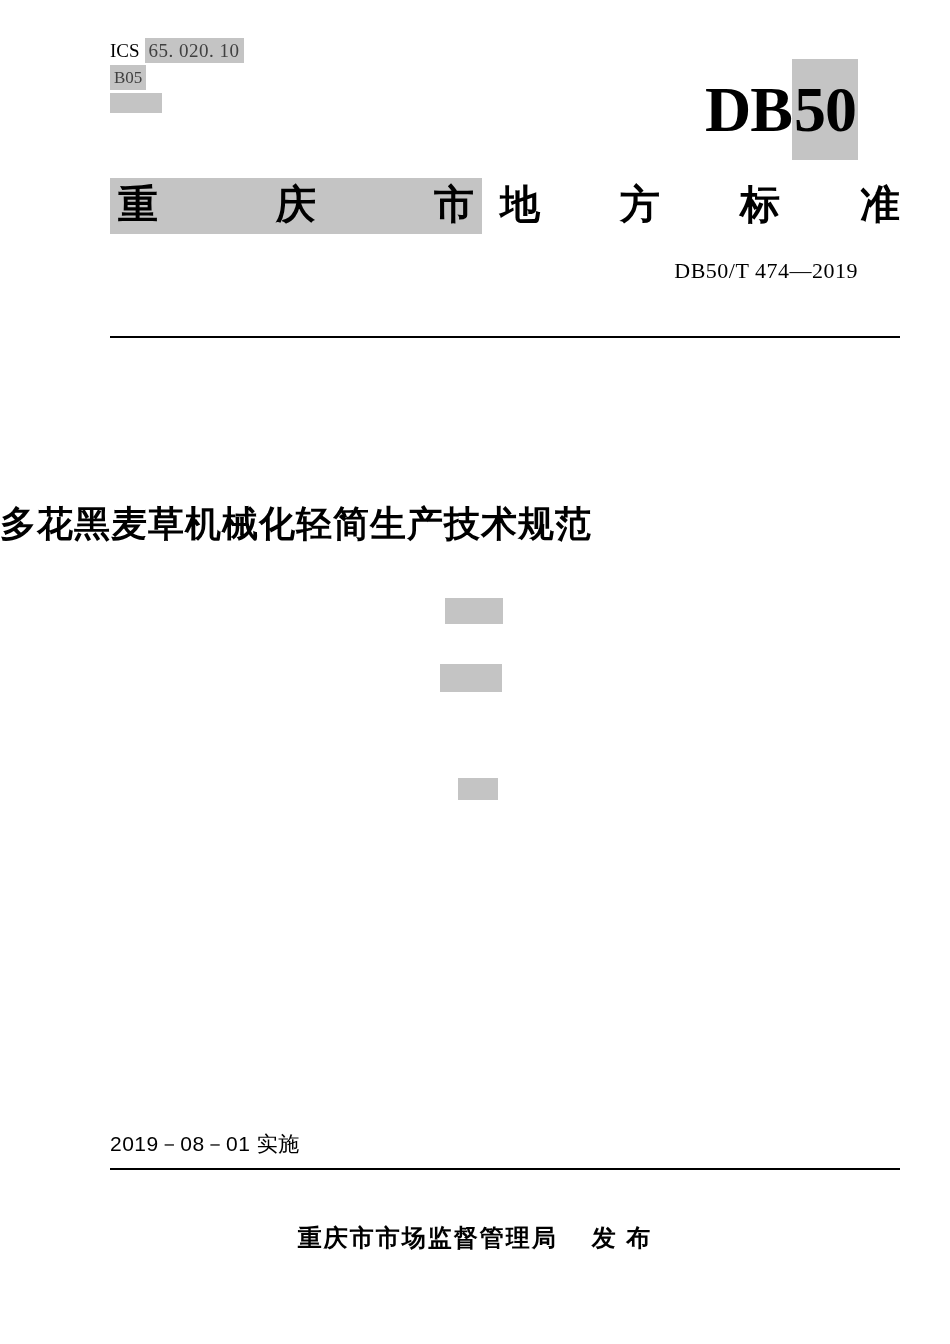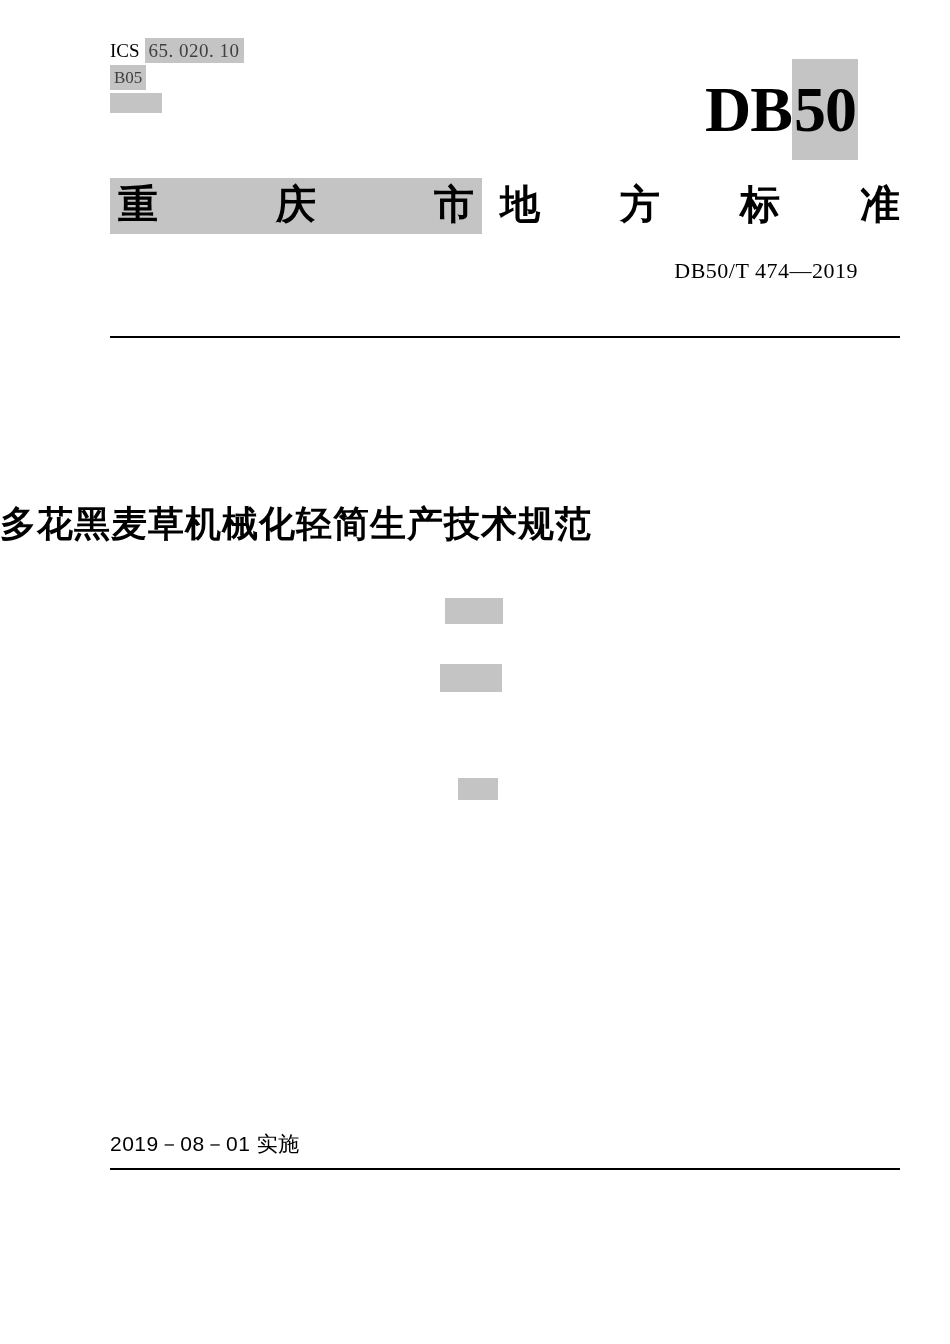--- a/index.html
+++ b/index.html
@@ -240,14 +240,17 @@
 
   <div class="blank-1"></div>
   <div class="blank-2"></div>
   <div class="blank-3"></div>
 
   <div class="date-row">
     <span>2019－08－01 实施</span>
   </div>
   <div class="rule-bottom"></div>
 
+  <div class="issuer">
+    <span>重庆市市场监督管理局</span><span class="gap"></span><span>发 布</span>
+  </div>
 
 </div>
 
 </body></html>

